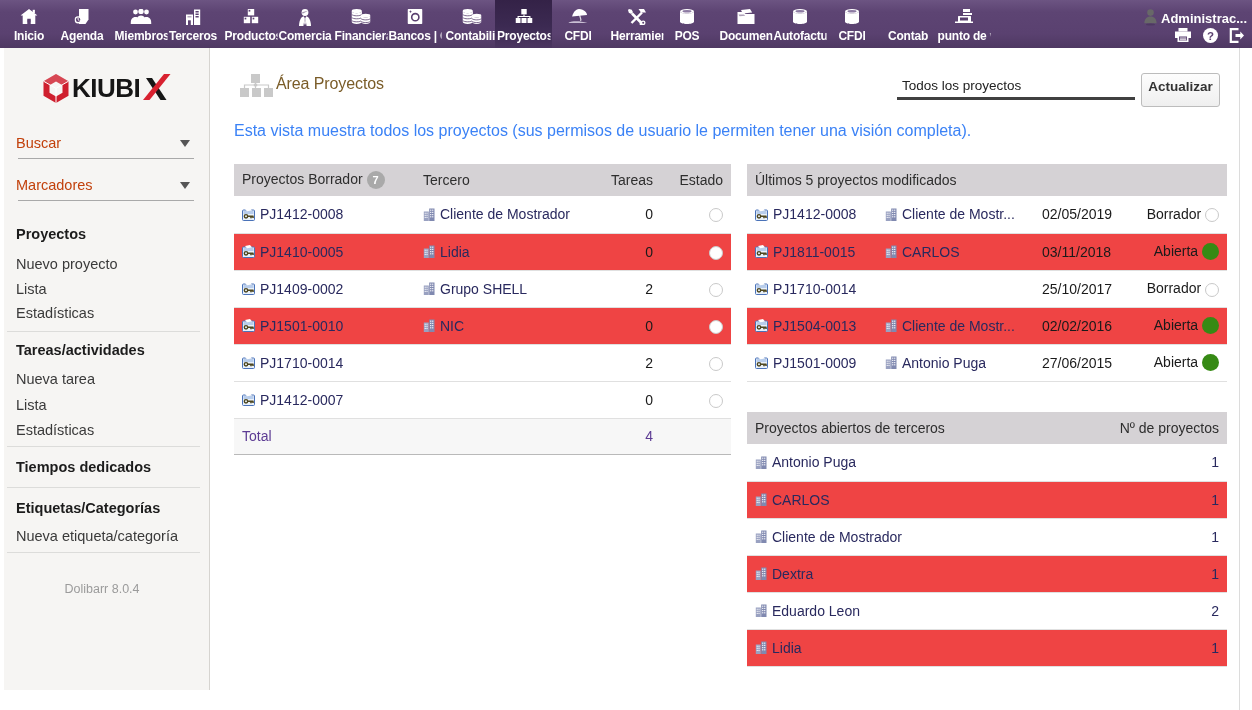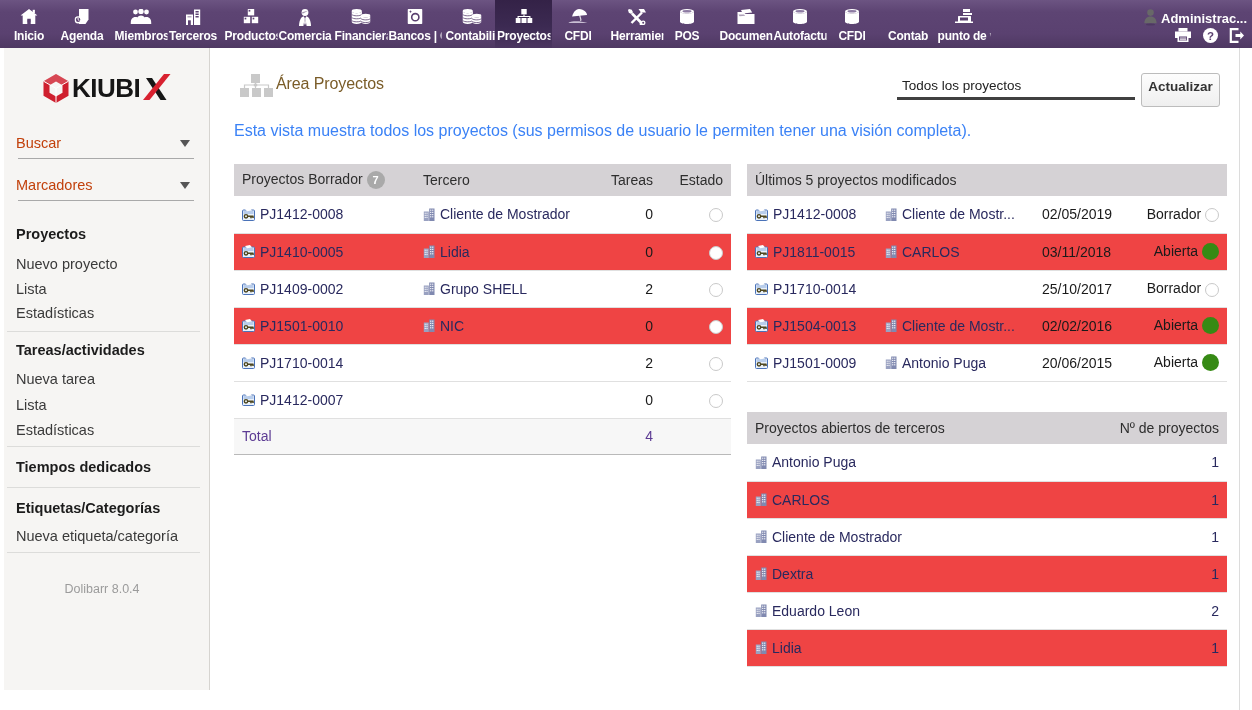--- a/index.html
+++ b/index.html
@@ -442,21 +442,21 @@
             <td>02/02/2016</td>
             <td class="r">Abierta <span class="cirg"></span></td>
           </tr>
 <tr class="row odd">
             <td><svg class="ic" width="13" height="13">
                 <use href="#pico"></use>
               </svg><a class="lk">PJ1501-0009</a></td>
             <td><svg class="ic" width="12" height="13">
                 <use href="#cico"></use>
               </svg><a class="lk">Antonio Puga</a></td>
-            <td>20/06/2015</td>
+            <td>27/06/2015</td>
             <td class="r">Abierta <span class="cirg"></span></td>
           </tr>
 </tbody>
       </table>
     </div>
 <div id="t3">
       <table style="width:480px">
 <tbody>
           <tr class="hd">
             <td style="width:320px">Proyectos abiertos de terceros</td>

